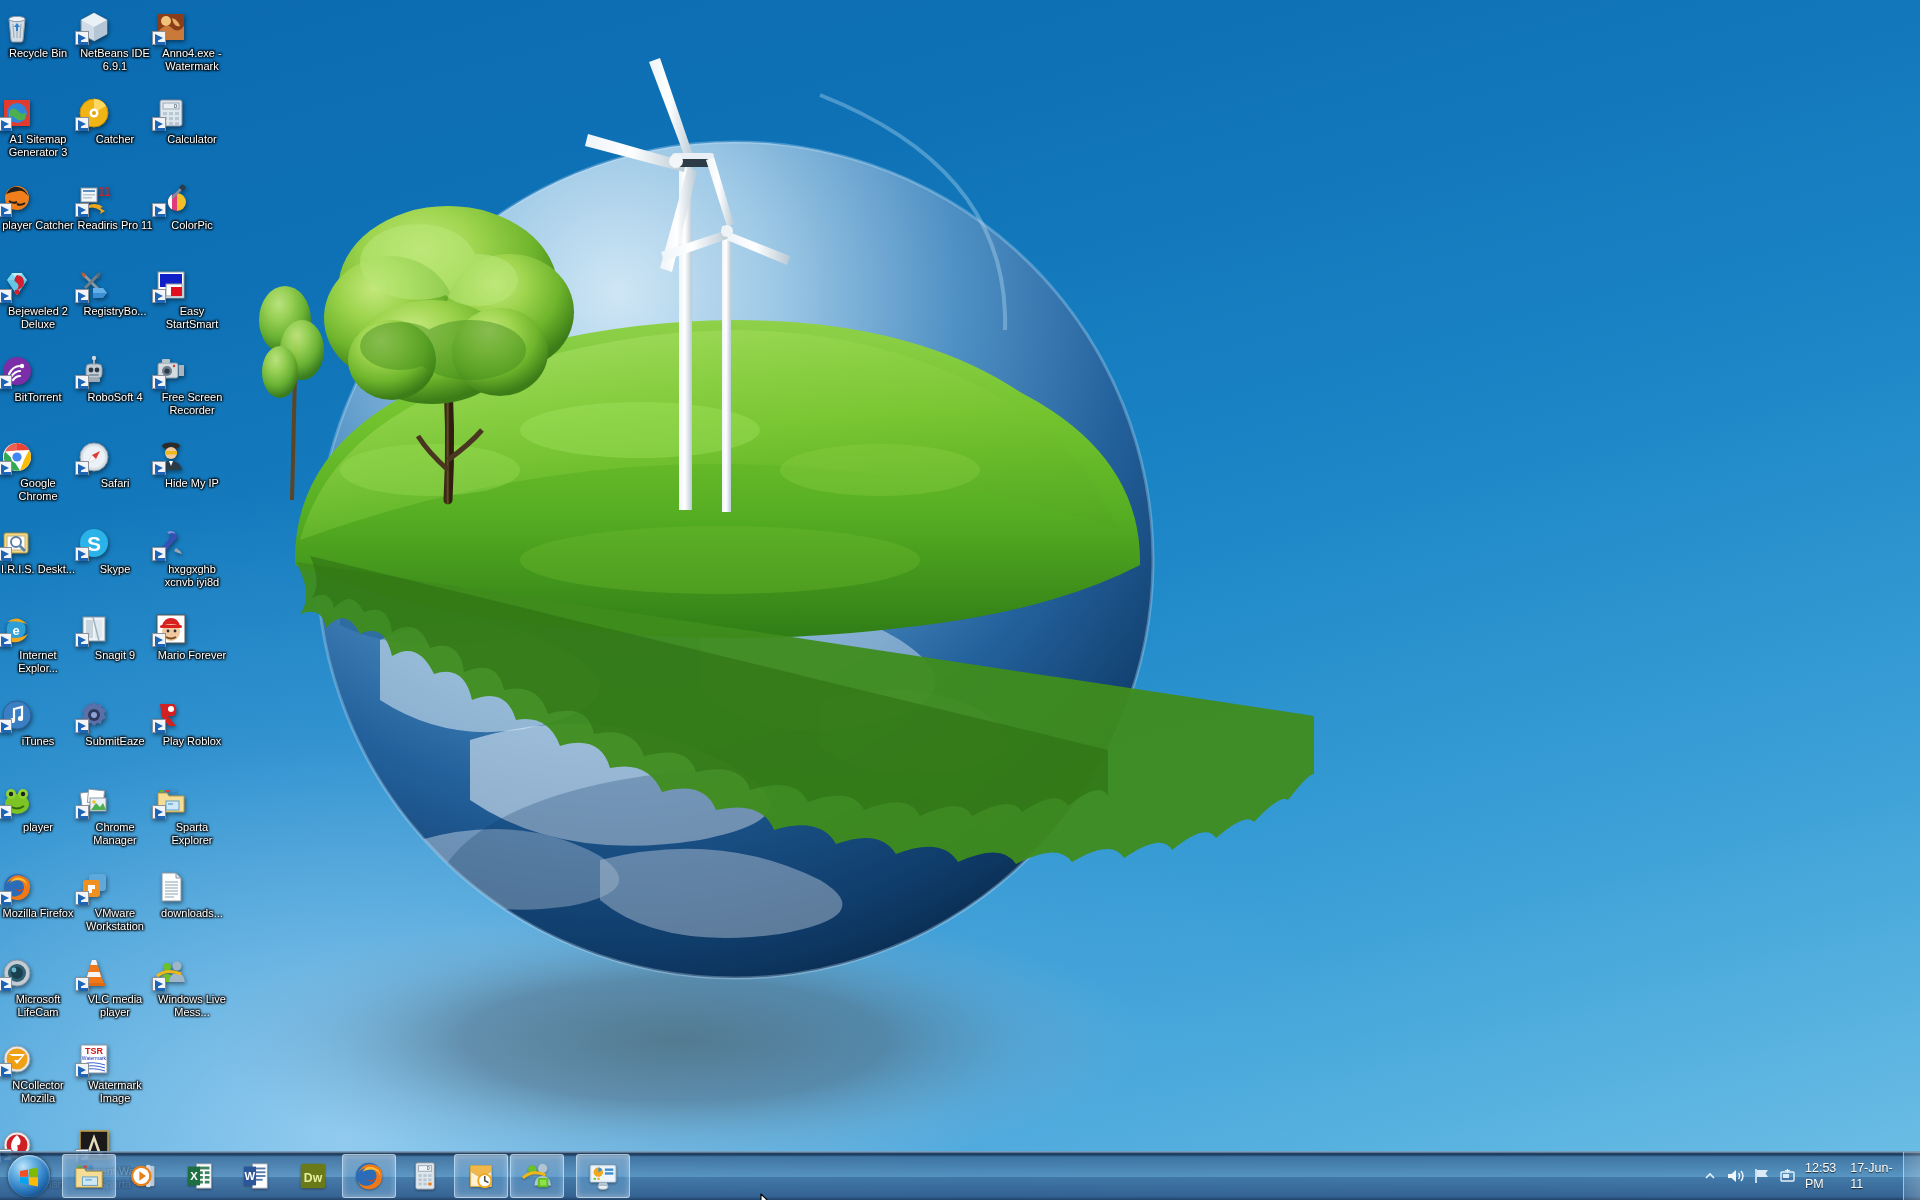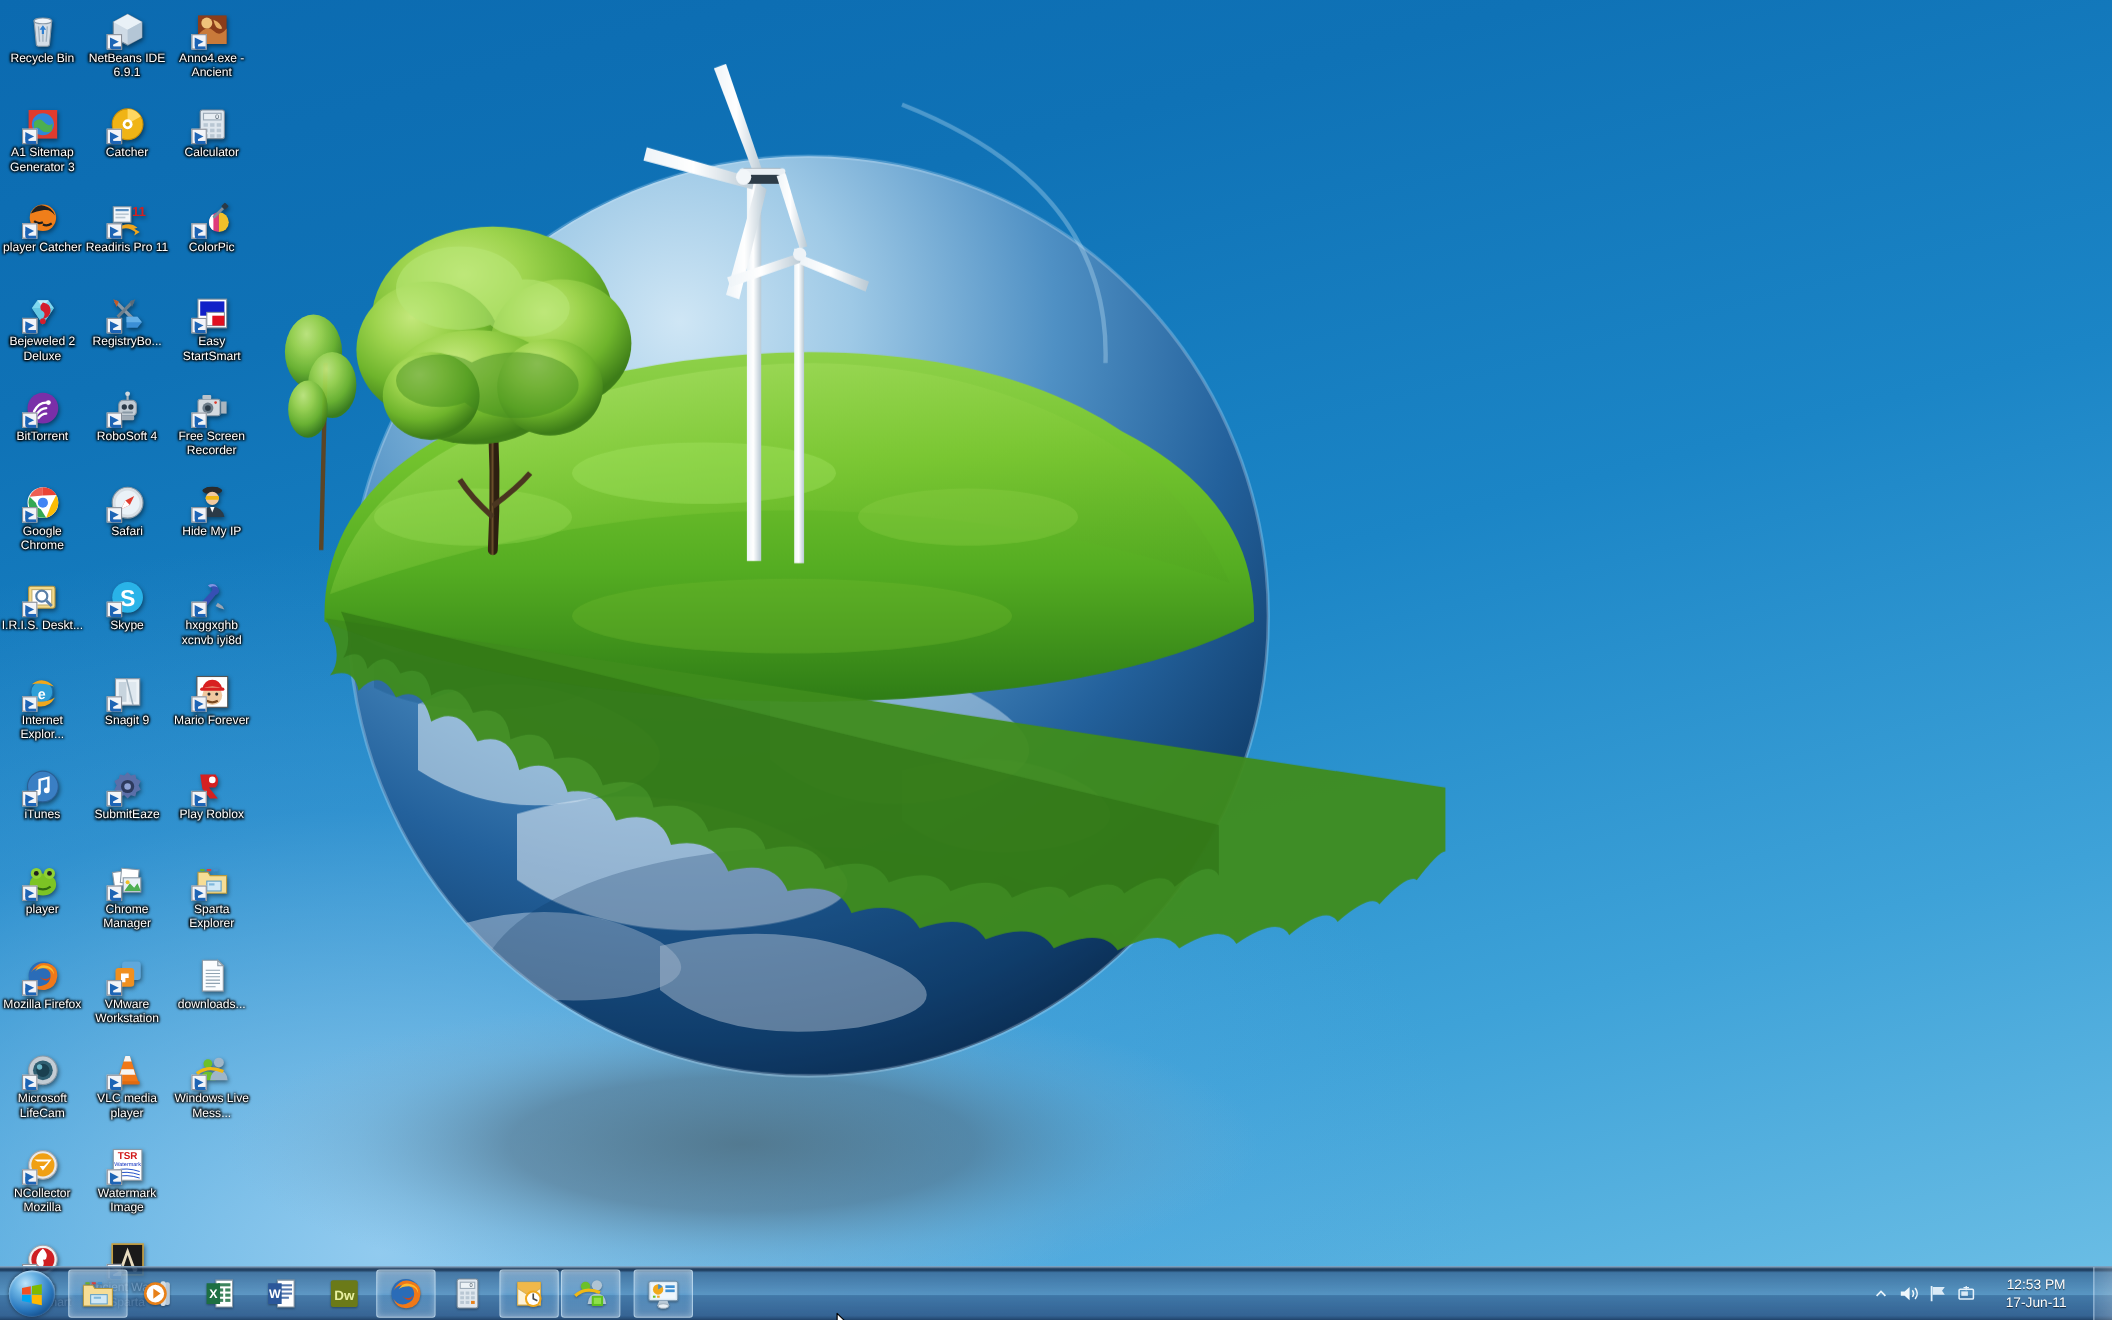--- a/index.html
+++ b/index.html
@@ -42,21 +42,20 @@
   .icon-row {
     display: flex;
     flex-direction: row;
     height: 86px;
   }
   .desk-icon {
     width: 77px;
     height: 86px;
     display: flex;
     flex-direction: column;
-    align-items: center;
     justify-content: flex-start;
     cursor: default;
     position: relative;
   }
   .desk-icon .glyph {
     width: 34px;
     height: 34px;
     margin-top: 6px;
     position: relative;
     display: flex;
@@ -183,21 +182,21 @@
   }
   .tray-icon {
     width: 26px; height: 34px;
     display: flex; align-items: center; justify-content: center;
     cursor: default;
   }
   #clock {
     width: 92px;
     height: 48px;
     display: flex;
-    flex-direction: column;
+    flex-direction: row;
     align-items: center;
     justify-content: center;
     color: #ffffff;
     font-size: 12.5px;
     line-height: 16px;
     text-shadow: 0 1px 1px rgba(0,0,0,0.7);
     cursor: default;
     margin-left: 4px;
   }
   #show-desktop {
@@ -418,21 +417,21 @@
       <div class="desk-icon">
         <span class="glyph">
           <svg width="34" height="34" viewBox="0 0 34 34">
             <rect x="4" y="4" width="26" height="26" fill="#8b3d1a"></rect>
             <path d="M4 22 q8 -10 14 -4 q6 6 12 -2 v14 H4 Z" fill="#c97a3a"></path>
             <circle cx="12" cy="11" r="5" fill="#f0c27a"></circle>
             <path d="M18 8 q6 2 8 8 q-6 2 -8 -8 Z" fill="#e8b066"></path>
           </svg>
           <span class="shortcut-arrow"></span>
         </span>
-        <span class="lbl">Anno4.exe - Ancient</span>
+        <span class="lbl">Anno4.exe - Watermark</span>
       </div>
     </div>
 
     <div class="icon-row">
       <div class="desk-icon">
         <span class="glyph">
           <svg width="34" height="34" viewBox="0 0 34 34">
             <rect x="4" y="4" width="26" height="26" fill="#e03b2e"></rect>
             <circle cx="17" cy="17" r="10" fill="#2f86d8"></circle>
             <path d="M9 15 q5 -5 9 0 q4 5 8 1 l-1 7 q-6 3 -10 -1 q-4 -4 -6 0 Z" fill="#4caf50"></path>

